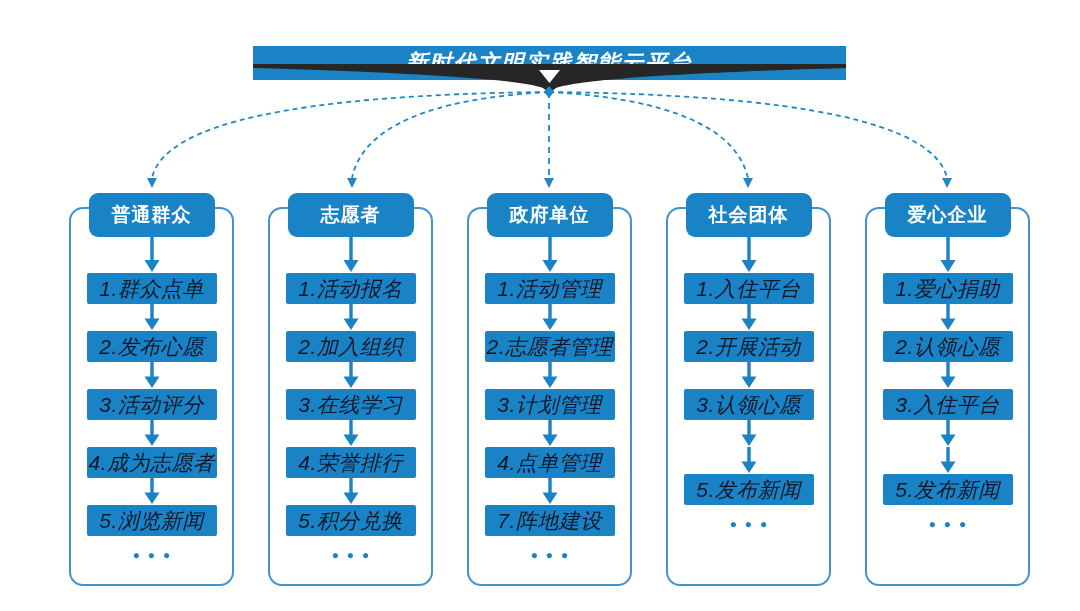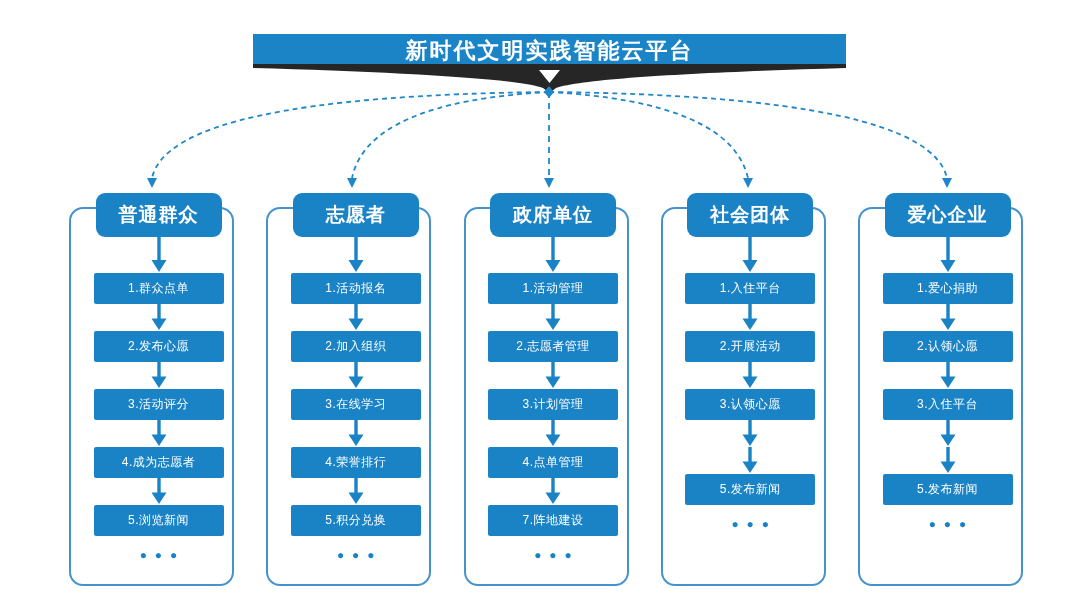--- a/index.html
+++ b/index.html
@@ -1,51 +1,51 @@
 <!DOCTYPE html>
 <html><head>
 <meta charset="utf-8">
 <style>
   html,body{margin:0;padding:0;background:#ffffff;}
   body{font-family:"Liberation Sans","DejaVu Sans",sans-serif;}
   #stage{position:relative;width:1080px;height:611px;background:#ffffff;overflow:hidden;}
 
   
   .title-banner{
-    position:absolute;left:253px;top:34px;width:593px;height:34px;
+    position:absolute;left:253px;top:46px;width:593px;height:34px;
     background:#1b84c7;color:#ffffff;font-weight:bold;font-size:22px;
-    display:flex;align-items:center;justify-content:center;letter-spacing:2px;
+    display:flex;align-items:center;justify-content:center;letter-spacing:2px;font-style:italic;
   }
   .swoosh{position:absolute;left:253px;top:64px;width:593px;height:30px;}
 
   
   .connectors{position:absolute;left:0;top:0;width:1080px;height:611px;pointer-events:none;}
   .connectors path.curve{fill:none;stroke:#1f87c9;stroke-width:1.8;stroke-dasharray:5 4;}
   .connectors .head{fill:#1f87c9;stroke:none;}
 
   
   .columns{
     position:absolute;left:69px;top:193px;width:961px;
     display:flex;justify-content:space-between;
   }
-  .column{position:relative;width:165px;display:flex;flex-direction:column;align-items:center;padding-left:7px;}
+  .column{position:relative;width:165px;display:flex;flex-direction:column;align-items:center;}
   .frame{
     position:absolute;top:14px;left:0;width:165px;height:379px;
     border:2px solid #4493cd;border-radius:14px;box-sizing:border-box;background:#ffffff;
   }
   .col-header{
     position:relative;z-index:1;width:126px;height:44px;background:#1a83c6;border-radius:9px;
     color:#ffffff;font-weight:bold;font-size:19px;letter-spacing:1px;
     display:flex;align-items:center;justify-content:center;flex:none;
   }
   .arrow{fill:#1a83c6;flex:none;position:relative;z-index:1;}
   .step{
     position:relative;z-index:1;width:130px;height:31px;background:#1a83c6;border-radius:2px;
-    color:#ffffff;font-size:12px;letter-spacing:0.5px;
-    display:flex;align-items:center;justify-content:center;flex:none;
+    color:#0f172a;font-size:21px;letter-spacing:0.5px;
+    display:flex;align-items:center;justify-content:center;flex:none;font-style:italic;
   }
   .more{
     position:relative;z-index:1;margin-top:13px;color:#1a83c6;
     font-size:12px;font-weight:bold;letter-spacing:8px;padding-left:8px;line-height:12px;
   }
 </style>
 </head>
 <body>
 
 <div id="stage">

